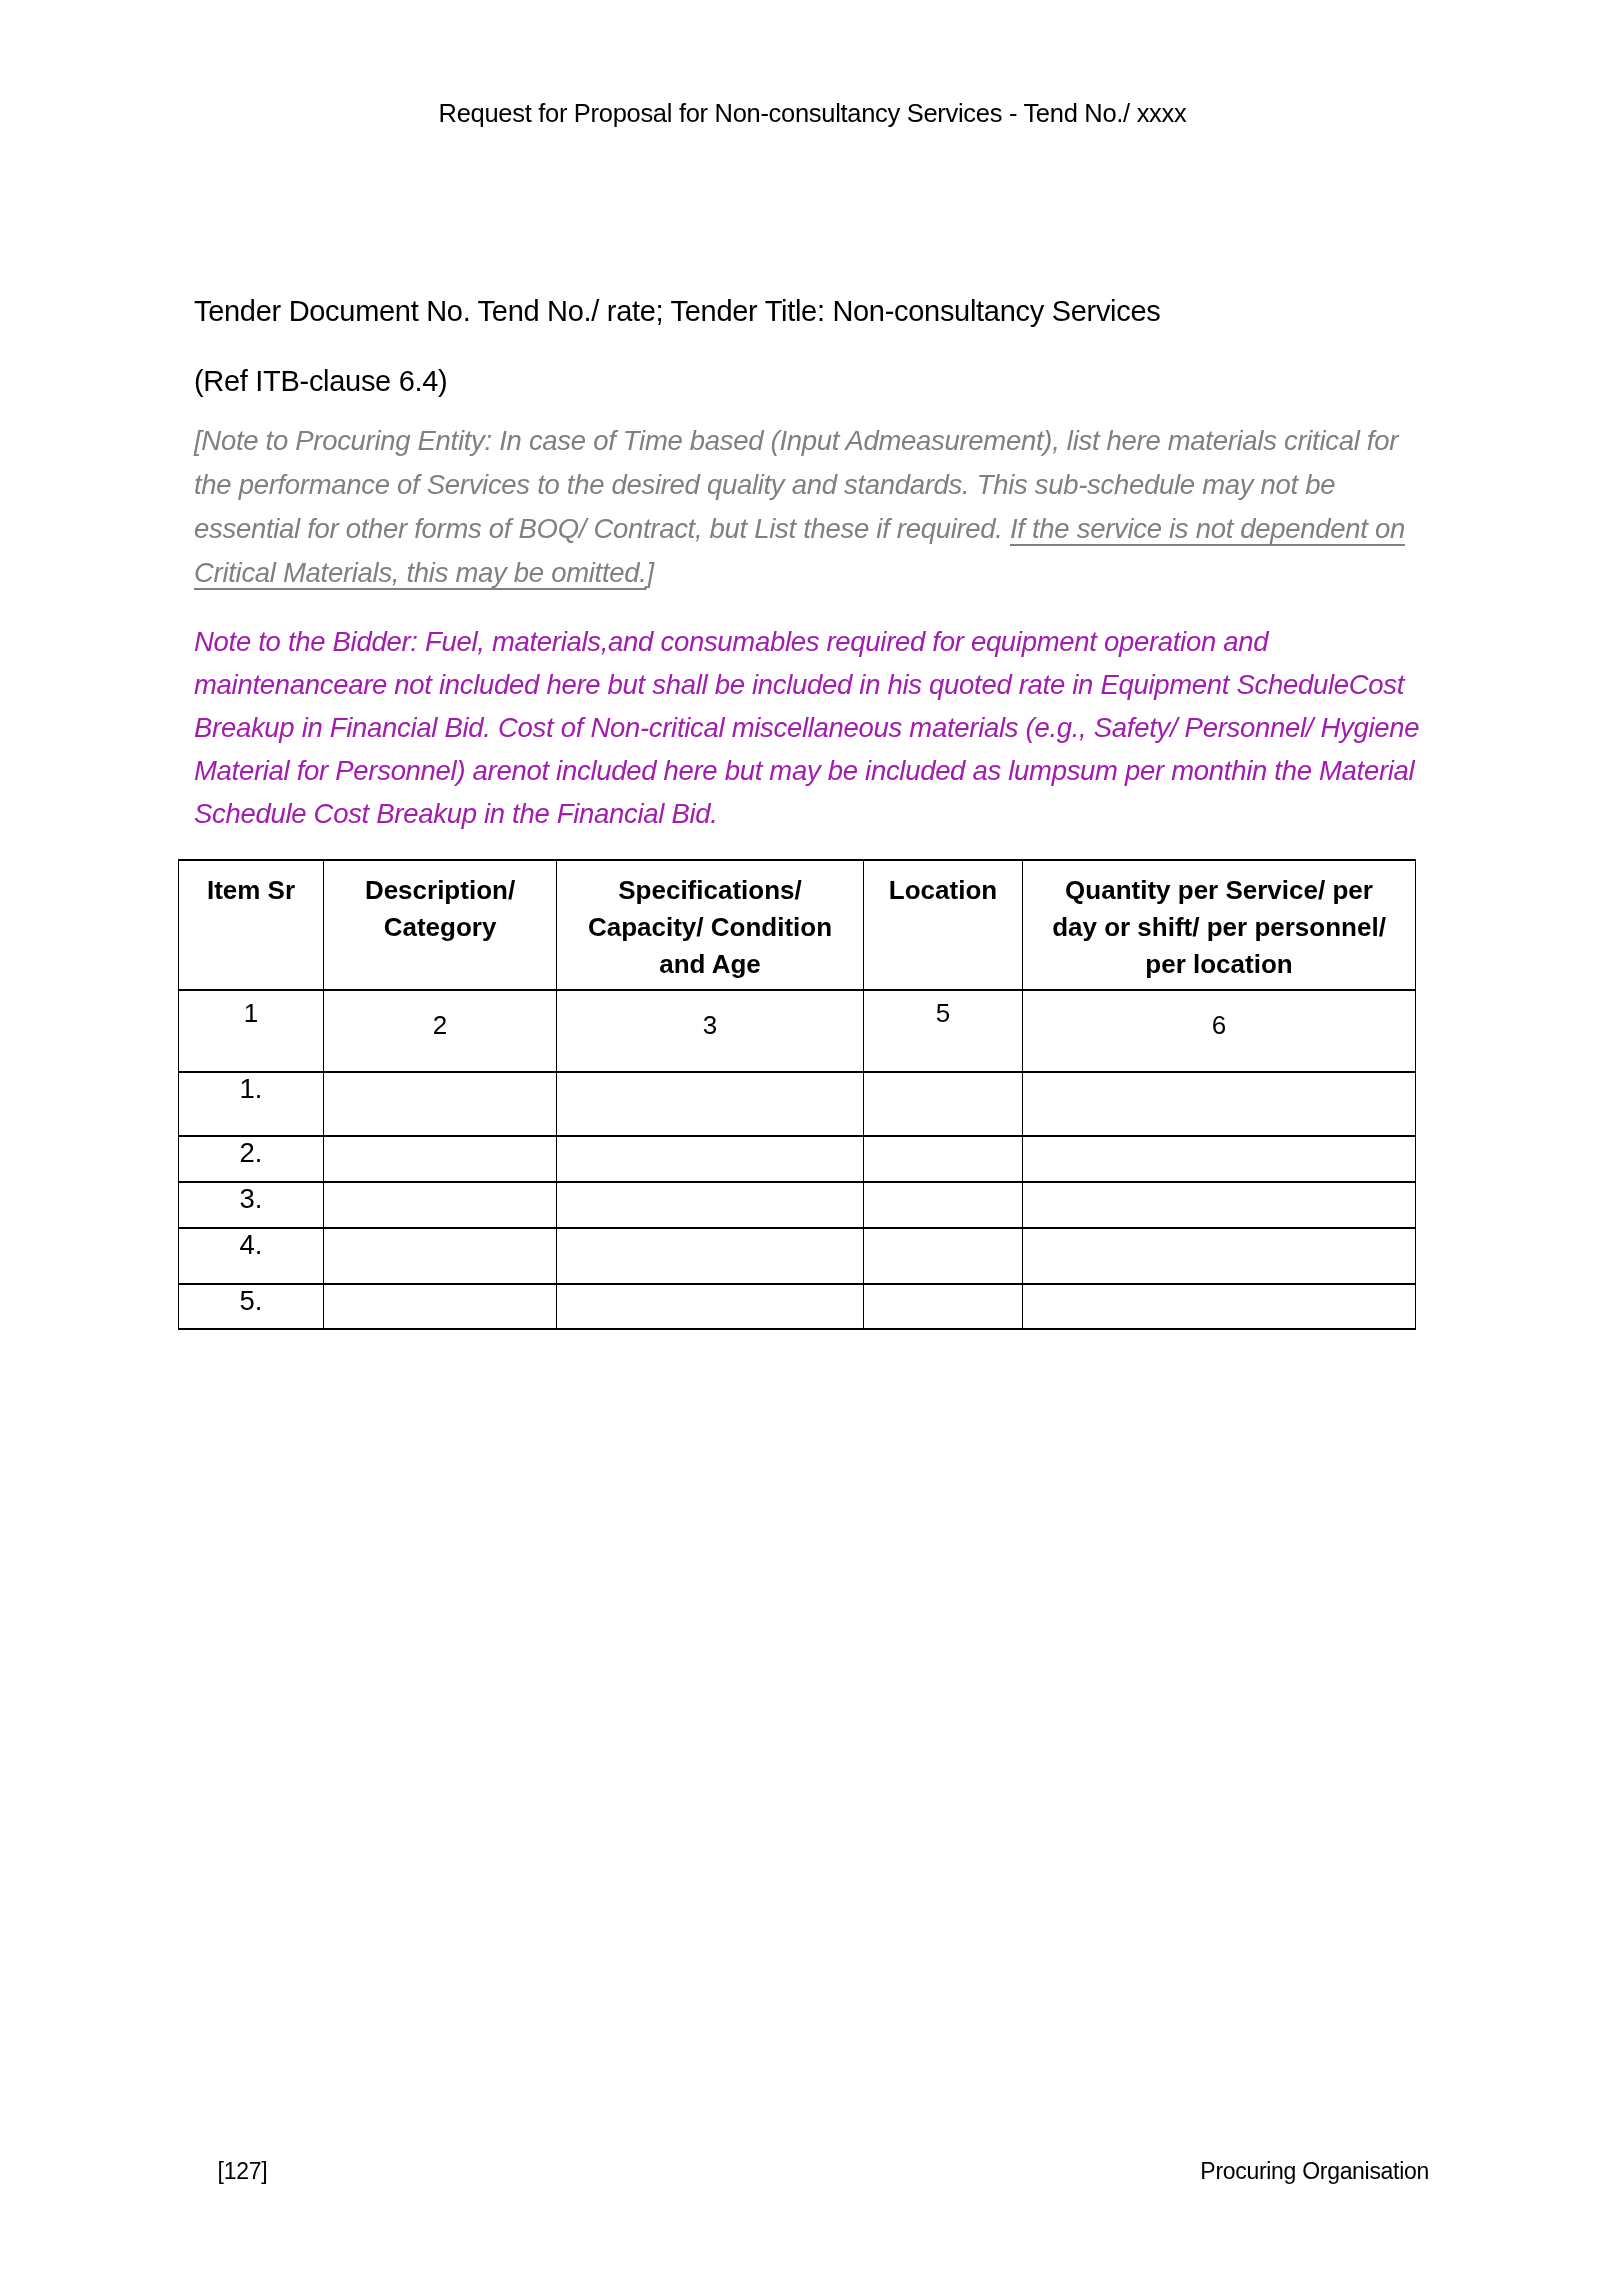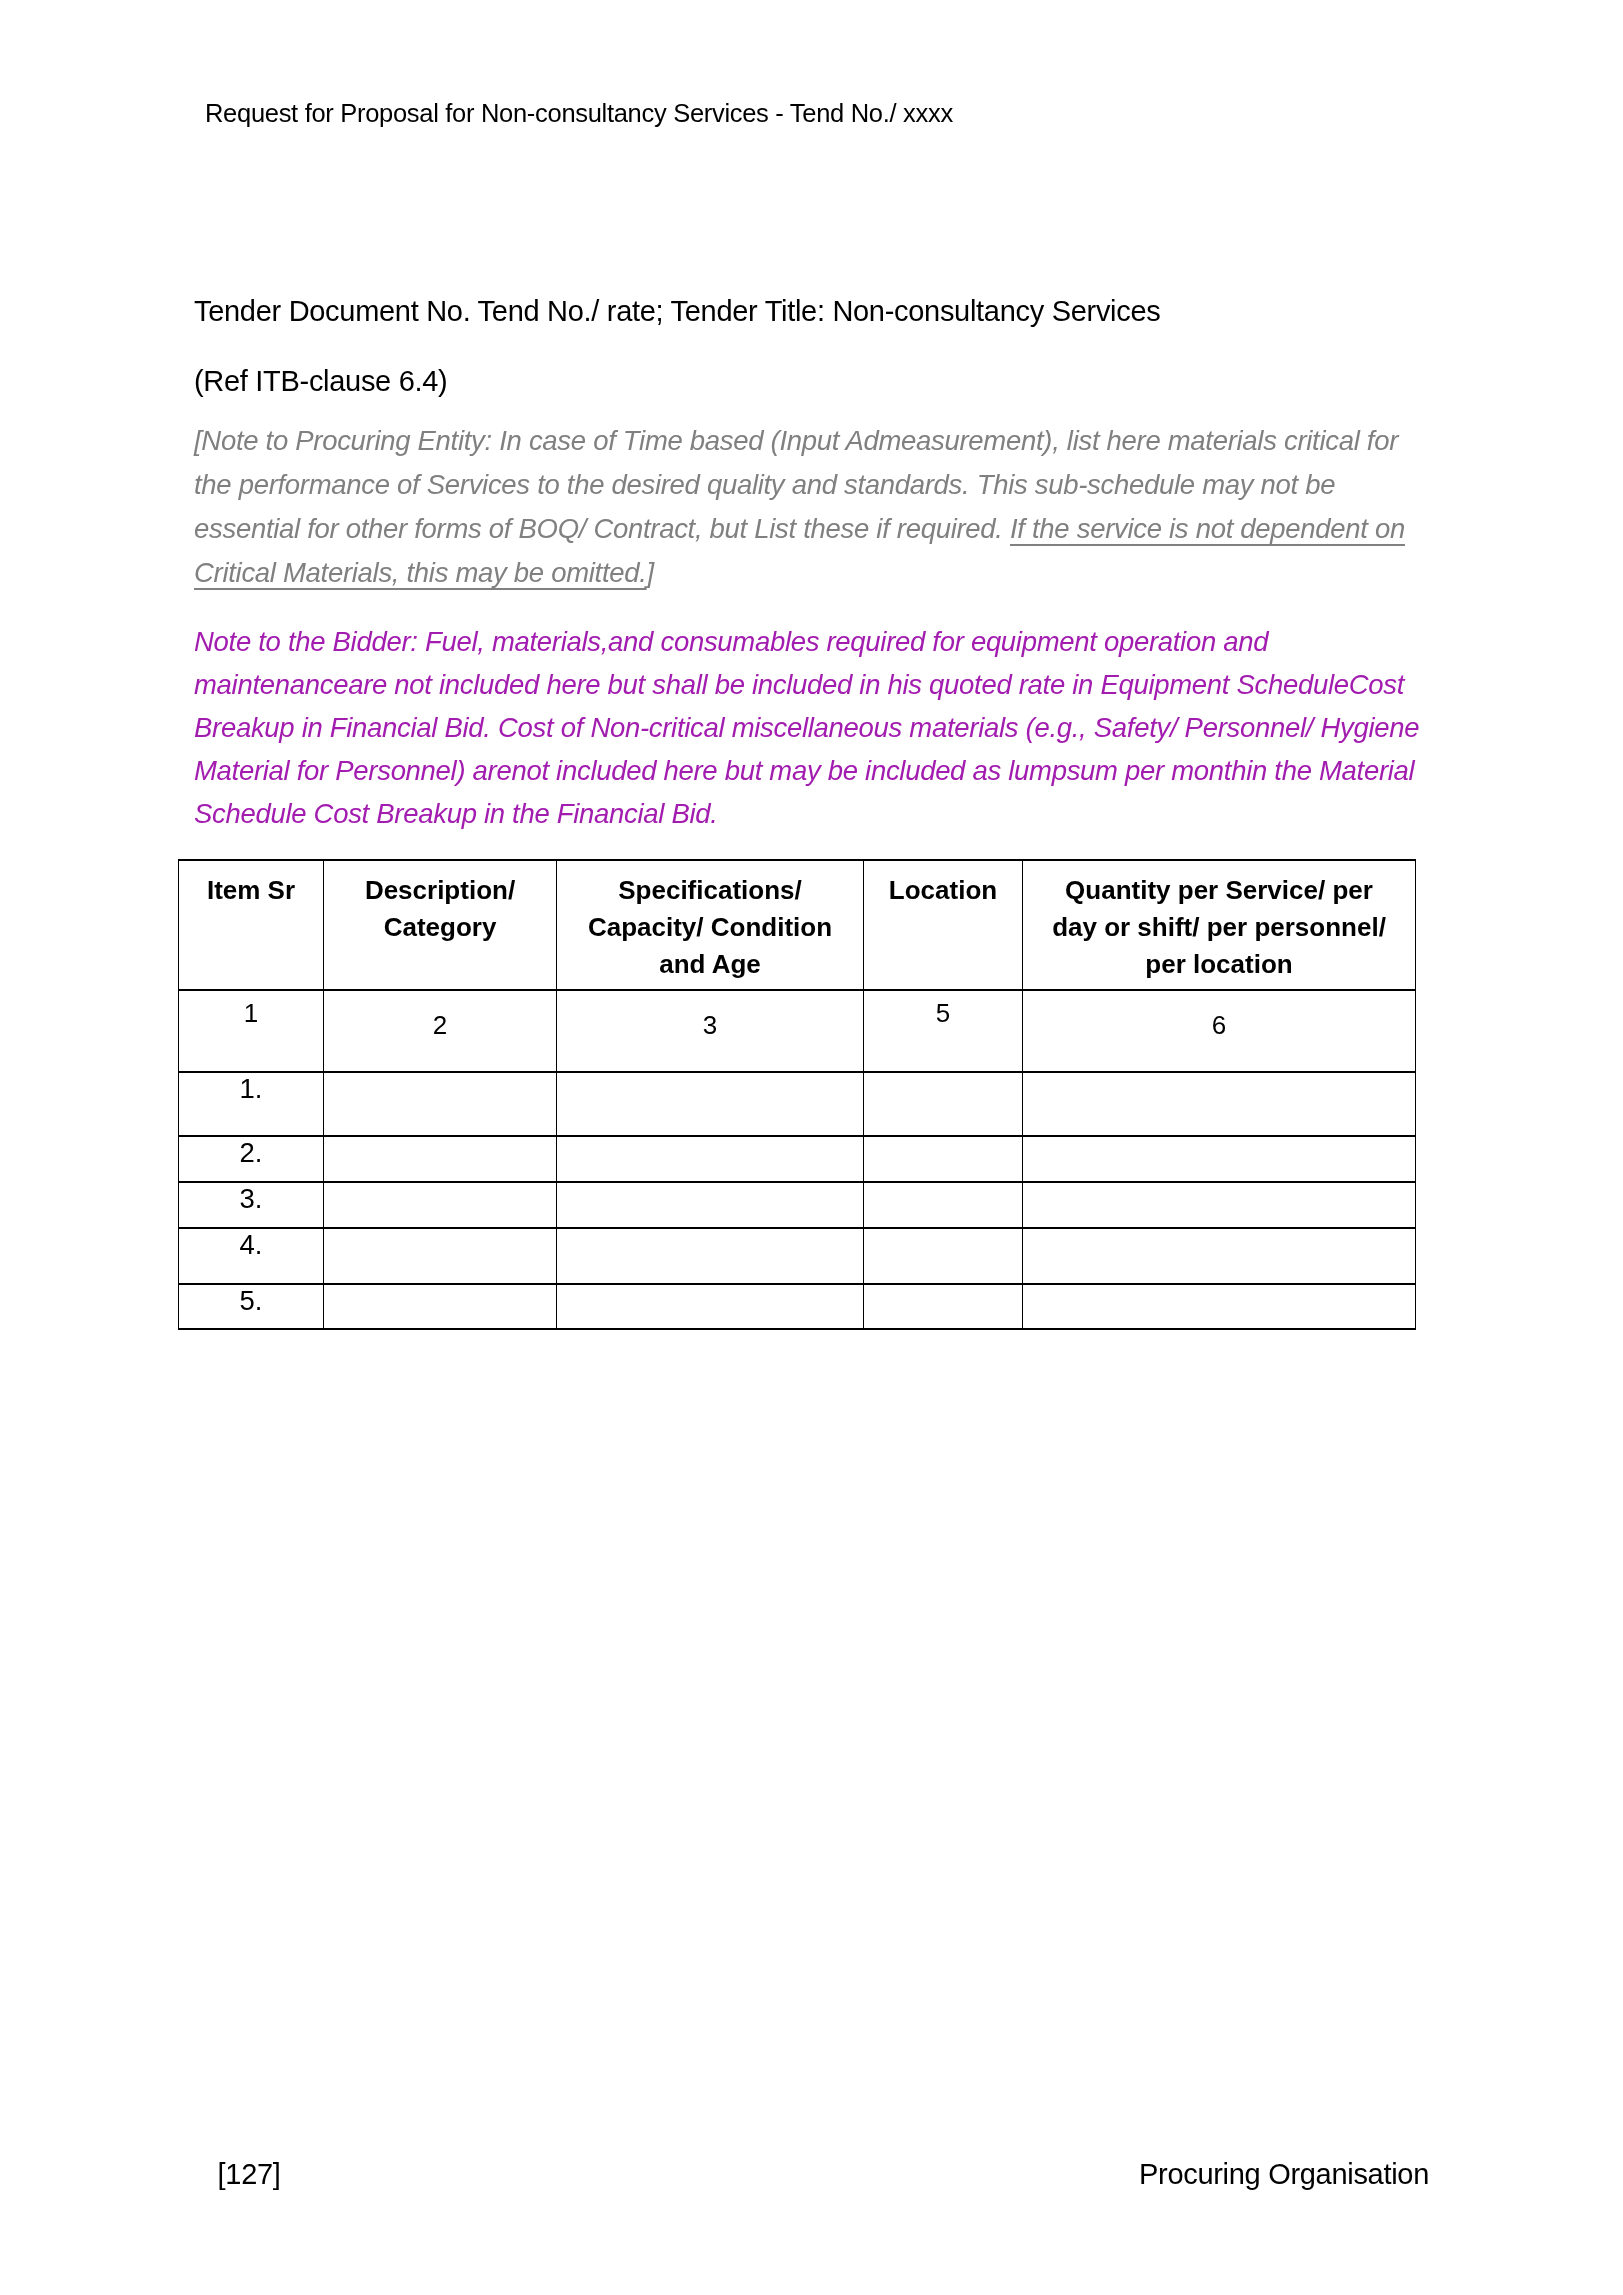--- a/index.html
+++ b/index.html
@@ -7,23 +7,24 @@
     position: relative;
     width: 1623px;
     height: 2295px;
     background: #ffffff;
     font-family: "Liberation Sans", sans-serif;
     color: #000000;
     overflow: hidden;
   }
   .running-header {
     position: absolute;
-    top: 98px; left: 205px; width: 1237px;
+    top: 98px; left: 194px; width: 1237px;
     font-size: 25.5px; letter-spacing: -0.3px;
     line-height: 31px;
+    text-align: center;
   }
   .title {
     position: absolute;
     top: 195px; left: 193px; width: 1237px;
     margin: 0;
     font-size: 38px; font-weight: bold;
     text-align: center; line-height: 47px;
   }
   .tender-line {
     position: absolute;
@@ -92,21 +93,21 @@
   tr.trow-nums td.n-mid { padding-top: 19.6px; }
   td.sr { font-size: 27.5px; padding-top: 7.9px; }
   tr.r1 td { height: 62px; }
   tr.r2 td { height: 44px; }
   tr.r3 td { height: 44px; }
   tr.r4 td { height: 54px; }
   tr.r5 td { height: 43px; }
   .footer {
     position: absolute;
     top: 2158px; left: 194px; width: 1235px;
-    font-size: 29px; letter-spacing: -0.3px;
+    font-size: 23px; letter-spacing: -0.3px;
     display: flex; justify-content: space-between;
   }
   .footer .f-left { margin-left: 23.6px; }
 </style>
 </head>
 <body>
 
 <div class="page">
 
   <div class="running-header">Request for Proposal for Non-consultancy Services - Tend No./ xxxx</div>

